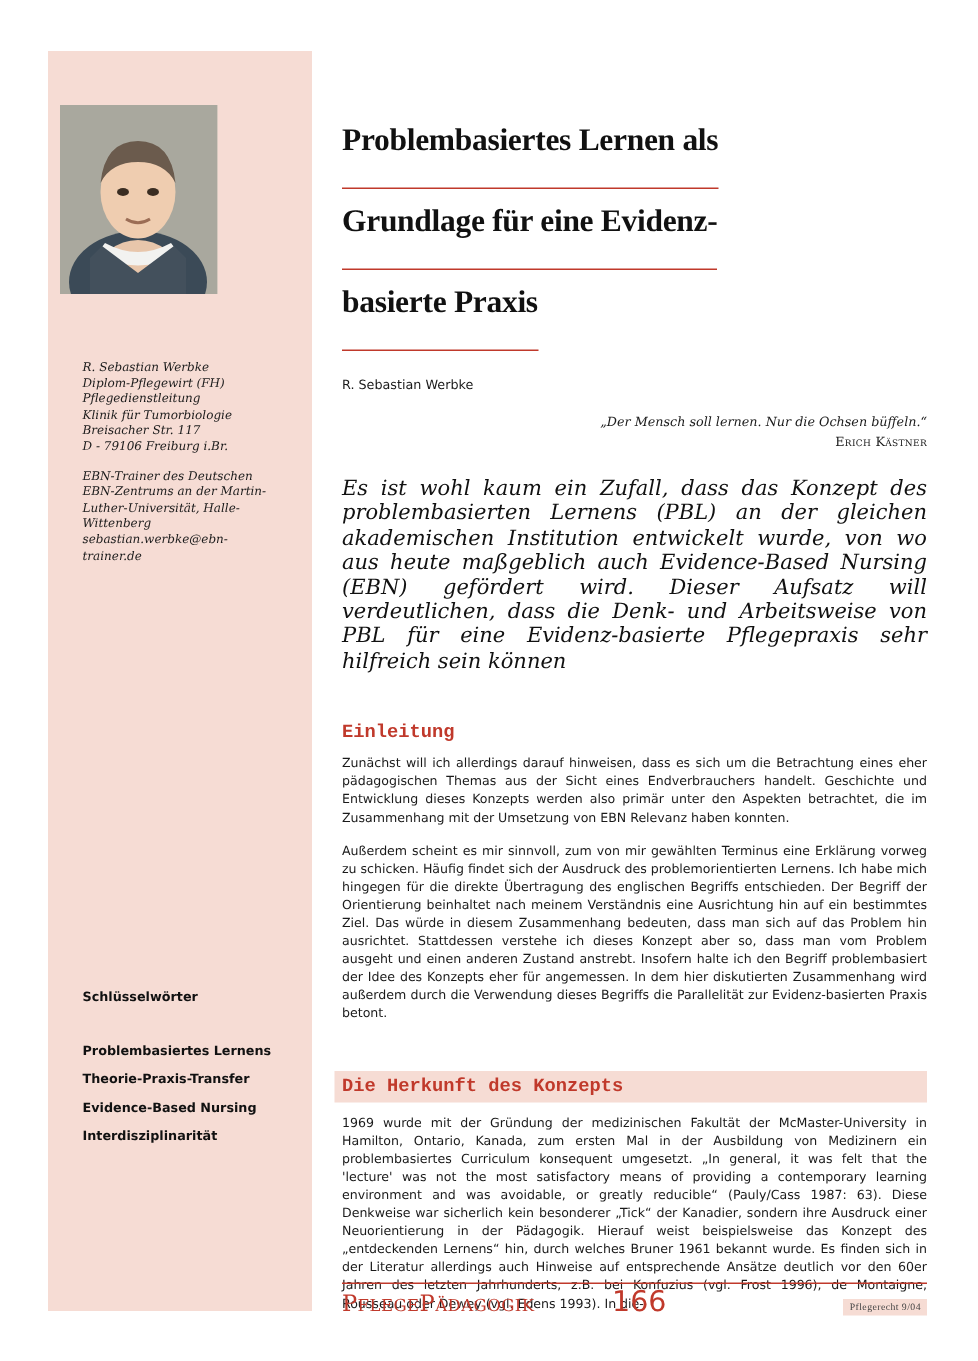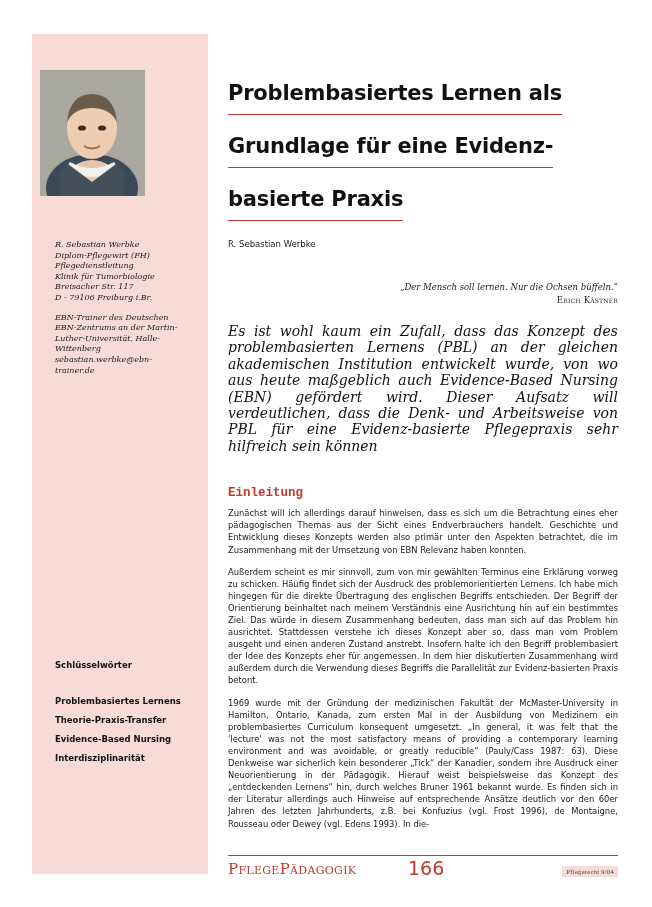--- a/index.html
+++ b/index.html
@@ -84,33 +84,34 @@
     font-family: "DejaVu Sans", sans-serif;
     font-weight: bold;
     font-size: 21px;
     line-height: 30px;
     color: #111111;
     letter-spacing: -0.2px;
   }
   .title .line {
     display: block;
     border-bottom: 1.5px solid #c0392b;
-    padding-bottom: 6px;
-    margin-bottom: 16px;
+    padding-bottom: 17px;
+    margin-bottom: 6px;
     width: fit-content;
     max-width: 100%;
+    font-family: Liberation Serif, serif;
   }
   .byline {
     margin-top: 18px;
     font-family: "DejaVu Sans", sans-serif;
     font-size: 8.5px;
     color: #1a1a1a;
   }
   .quote {
-    margin-top: 32px;
+    margin-top: 14px;
     text-align: right;
     font-family: "DejaVu Serif", serif;
     font-style: italic;
     font-size: 8.5px;
     color: #1a1a1a;
     line-height: 13px;
   }
   .quote .attrib {
     font-style: normal;
     font-variant: small-caps;
@@ -255,20 +256,21 @@
       <div>„Der Mensch soll lernen. Nur die Ochsen büffeln.“</div>
       <div class="attrib">Erich Kästner</div>
     </div>
 
     <div class="abstract">Es ist wohl kaum ein Zufall, dass das Konzept des problembasierten Lernens (PBL) an der gleichen akademischen Institution entwickelt wurde, von wo aus heute maßgeblich auch Evidence-Based Nursing (EBN) gefördert wird. Dieser Aufsatz will verdeutlichen, dass die Denk- und Arbeitsweise von PBL für eine Evidenz-basierte Pflegepraxis sehr hilfreich sein können</div>
 
     <h2 class="section">Einleitung</h2>
     <p class="body">Zunächst will ich allerdings darauf hinweisen, dass es sich um die Betrachtung eines eher pädagogischen Themas aus der Sicht eines Endverbrauchers handelt. Geschichte und Entwicklung dieses Konzepts werden also primär unter den Aspekten betrachtet, die im Zusammenhang mit der Umsetzung von EBN Relevanz haben konnten.</p>
     <p class="body">Außerdem scheint es mir sinnvoll, zum von mir gewählten Terminus eine Erklärung vorweg zu schicken. Häufig findet sich der Ausdruck des problemorientierten Lernens. Ich habe mich hingegen für die direkte Übertragung des englischen Begriffs entschieden. Der Begriff der Orientierung beinhaltet nach meinem Verständnis eine Ausrichtung hin auf ein bestimmtes Ziel. Das würde in diesem Zusammenhang bedeuten, dass man sich auf das Problem hin ausrichtet. Stattdessen verstehe ich dieses Konzept aber so, dass man vom Problem ausgeht und einen anderen Zustand anstrebt. Insofern halte ich den Begriff problembasiert der Idee des Konzepts eher für angemessen. In dem hier diskutierten Zusammenhang wird außerdem durch die Verwendung dieses Begriffs die Parallelität zur Evidenz-basierten Praxis betont.</p>
 
+    <h2 class="section boxed">Die Herkunft des Konzepts</h2>
     <p class="body">1969 wurde mit der Gründung der medizinischen Fakultät der McMaster-University in Hamilton, Ontario, Kanada, zum ersten Mal in der Ausbildung von Medizinern ein problembasiertes Curriculum konsequent umgesetzt. „In general, it was felt that the 'lecture' was not the most satisfactory means of providing a contemporary learning environment and was avoidable, or greatly reducible“ (Pauly/Cass 1987: 63). Diese Denkweise war sicherlich kein besonderer „Tick“ der Kanadier, sondern ihre Ausdruck einer Neuorientierung in der Pädagogik. Hierauf weist beispielsweise das Konzept des „entdeckenden Lernens“ hin, durch welches Bruner 1961 bekannt wurde. Es finden sich in der Literatur allerdings auch Hinweise auf entsprechende Ansätze deutlich vor den 60er Jahren des letzten Jahrhunderts, z.B. bei Konfuzius (vgl. Frost 1996), de Montaigne, Rousseau oder Dewey (vgl. Edens 1993). In die-</p>
 
   </div>
 
   <div class="footer">
     <div class="footer-rule"></div>
     <div class="brand"><span>P</span><span class="small">FLEGE</span><span>P</span><span class="small">ÄDAGOGIK</span></div>
     <div class="pagenum">166</div>
     <div class="issue">Pflegerecht 9/04</div>
   </div>

